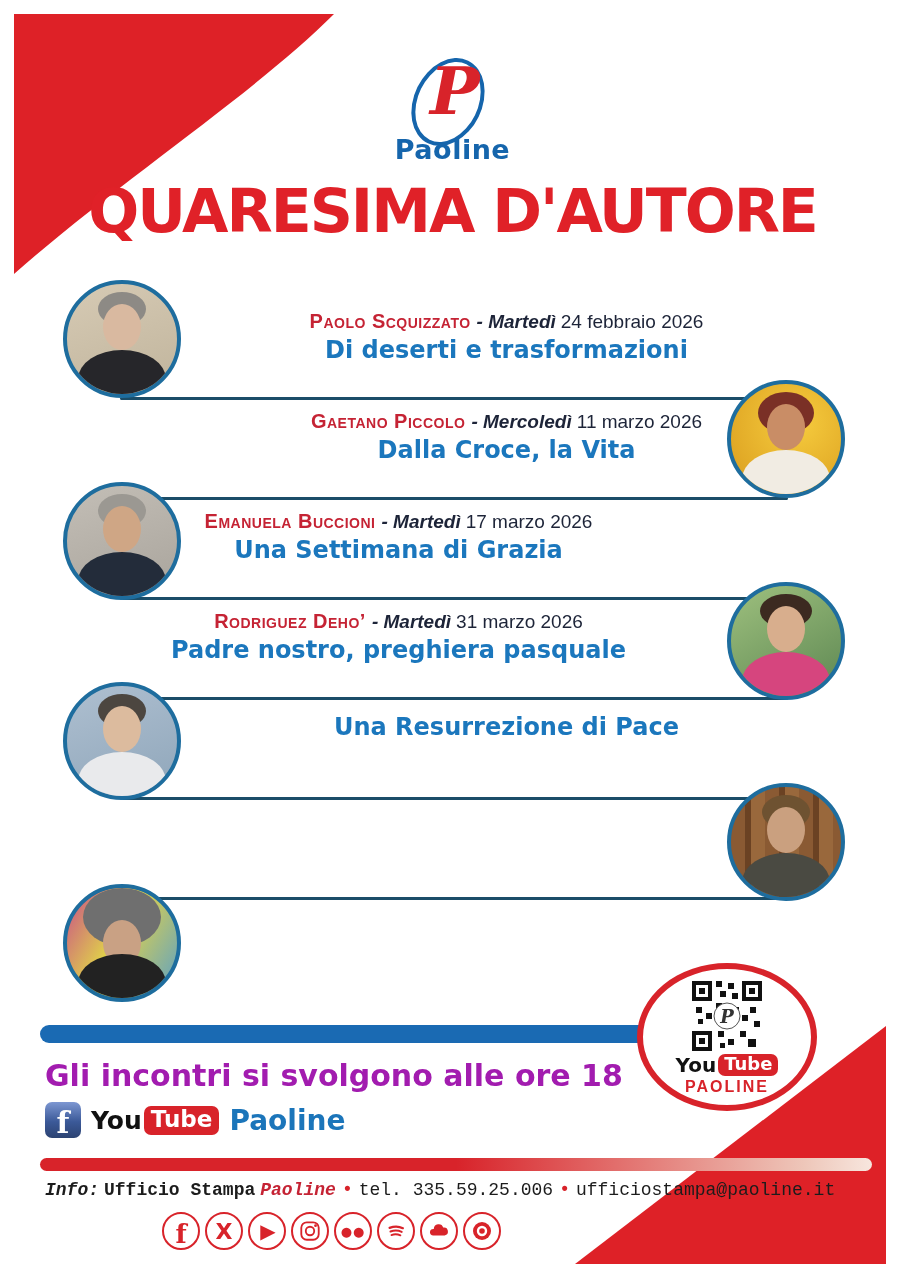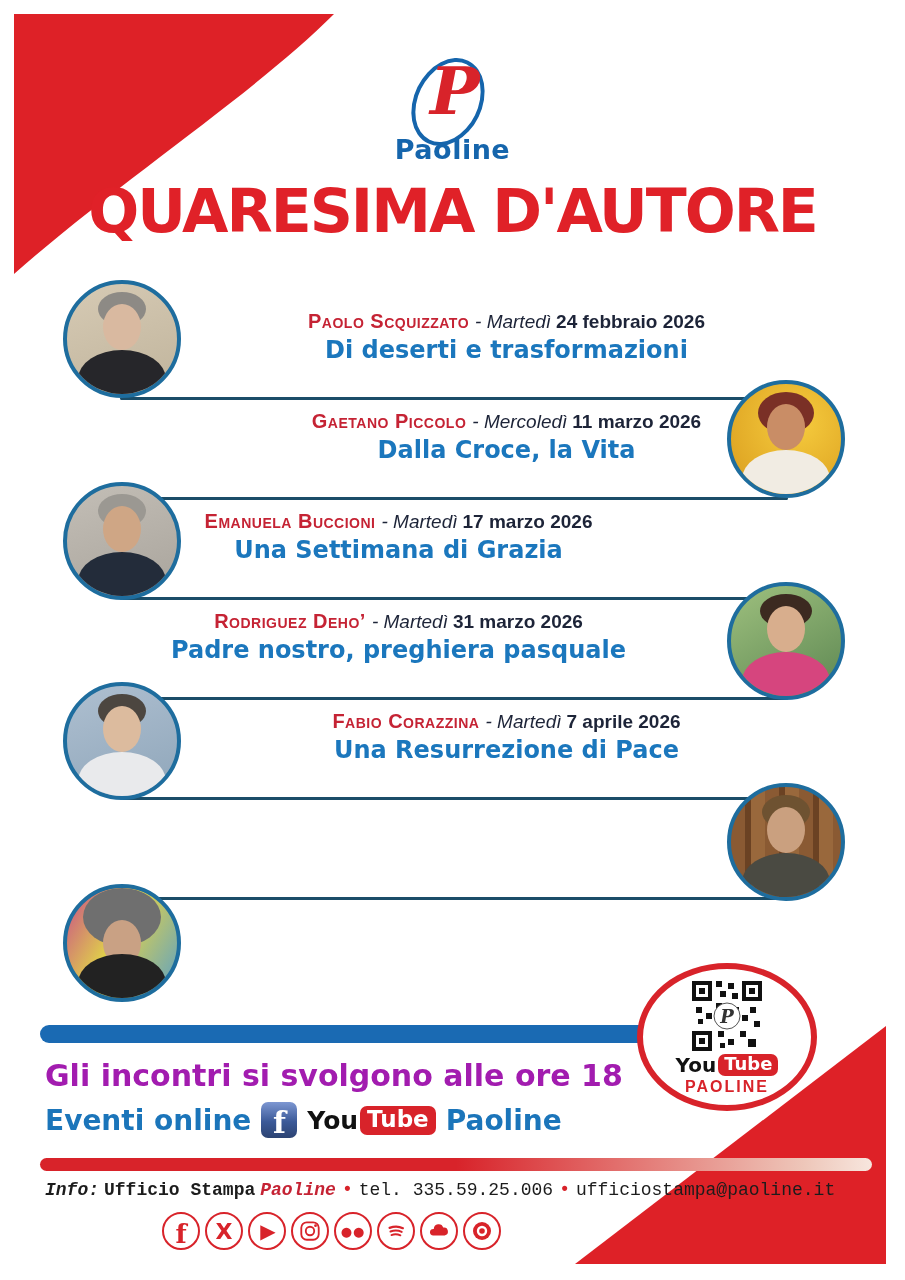--- a/index.html
+++ b/index.html
@@ -22,22 +22,22 @@
          font-family:"DejaVu Sans",sans-serif;font-weight:bold;font-size:60px;letter-spacing:-2px;
          line-height:1.1;z-index:2;}
 
   
   .events{position:absolute;left:0;top:280px;width:905px;height:700px;z-index:2;}
   .row{position:relative;height:100px;}
   .txt{position:absolute;top:30px;text-align:center;}
   .row.left  .txt{left:200px;right:92px;}
   .row.right .txt{left:92px;right:200px;}
   .nm{font-variant:small-caps;font-weight:bold;color:#c52334;font-size:20px;letter-spacing:.5px;}
-  .day{font-style:italic;color:#1d2438;font-size:19px;font-weight:400;margin-left:6px;}
-  .dt{color:#1d2438;font-size:19px;font-weight:bold;margin-left:5px;text-align:center;}
+  .day{font-style:italic;color:#1d2438;font-size:19px;font-weight:700;margin-left:6px;}
+  .dt{color:#1d2438;font-size:19px;font-weight:normal;margin-left:5px;text-align:center;}
   .topic{color:#1b77bd;font-family:"DejaVu Sans",sans-serif;font-weight:bold;font-size:24px;margin-top:3px;}
 
   .sep{position:absolute;left:120px;width:668px;height:3px;background:#1b4d68;border-radius:2px;z-index:1;}
 
   .photo{position:absolute;width:118px;height:118px;border:4px solid #1e6d9e;border-radius:50%;
          box-sizing:border-box;overflow:hidden;z-index:3;}
   .photo .ph-hair{position:absolute;left:50%;top:8px;transform:translateX(-50%);width:48px;height:34px;border-radius:50%;}
   .photo .ph-head{position:absolute;left:50%;top:20px;transform:translateX(-50%);width:38px;height:46px;border-radius:50%;}
   .photo .ph-body{position:absolute;left:50%;bottom:-14px;transform:translateX(-50%);width:88px;height:58px;border-radius:50% 50% 0 0;}
   .pleft{left:63px;} .pright{left:727px;}
@@ -169,30 +169,28 @@
         </div>
     </div>
     <div class="row right">
       <div class="txt">
           <div><span class="nm">Rodriguez Deho’</span><span class="day">- Martedì</span><span class="dt">31 marzo 2026</span></div>
       <div class="topic">Padre nostro, preghiera pasquale</div>
         </div>
     </div>
     <div class="row left">
       <div class="txt">
-          <div><span class="nm">Fabio Corazzina</span><span class="day">- Martedì</span><span class="dt">7 aprile 2026</span></div>
       <div class="topic">Una Resurrezione di Pace</div>
         </div>
     </div>
   </div>
 
   <div class="bluebar"></div>
   <div class="meet-line">Gli incontri si svolgono alle ore 18</div>
   <div class="online-line">
-    <span>Eventi online</span>
     <span class="fb-badge">f</span>
     <span class="yt-logo">
         <span class="yt-you">You</span>
         <span class="yt-tube">Tube</span>
       </span>
     <span>Paoline</span>
   </div>
 
   <div class="badge">
     <svg class="qr" width="74" height="74" viewBox="0 0 74 74">

